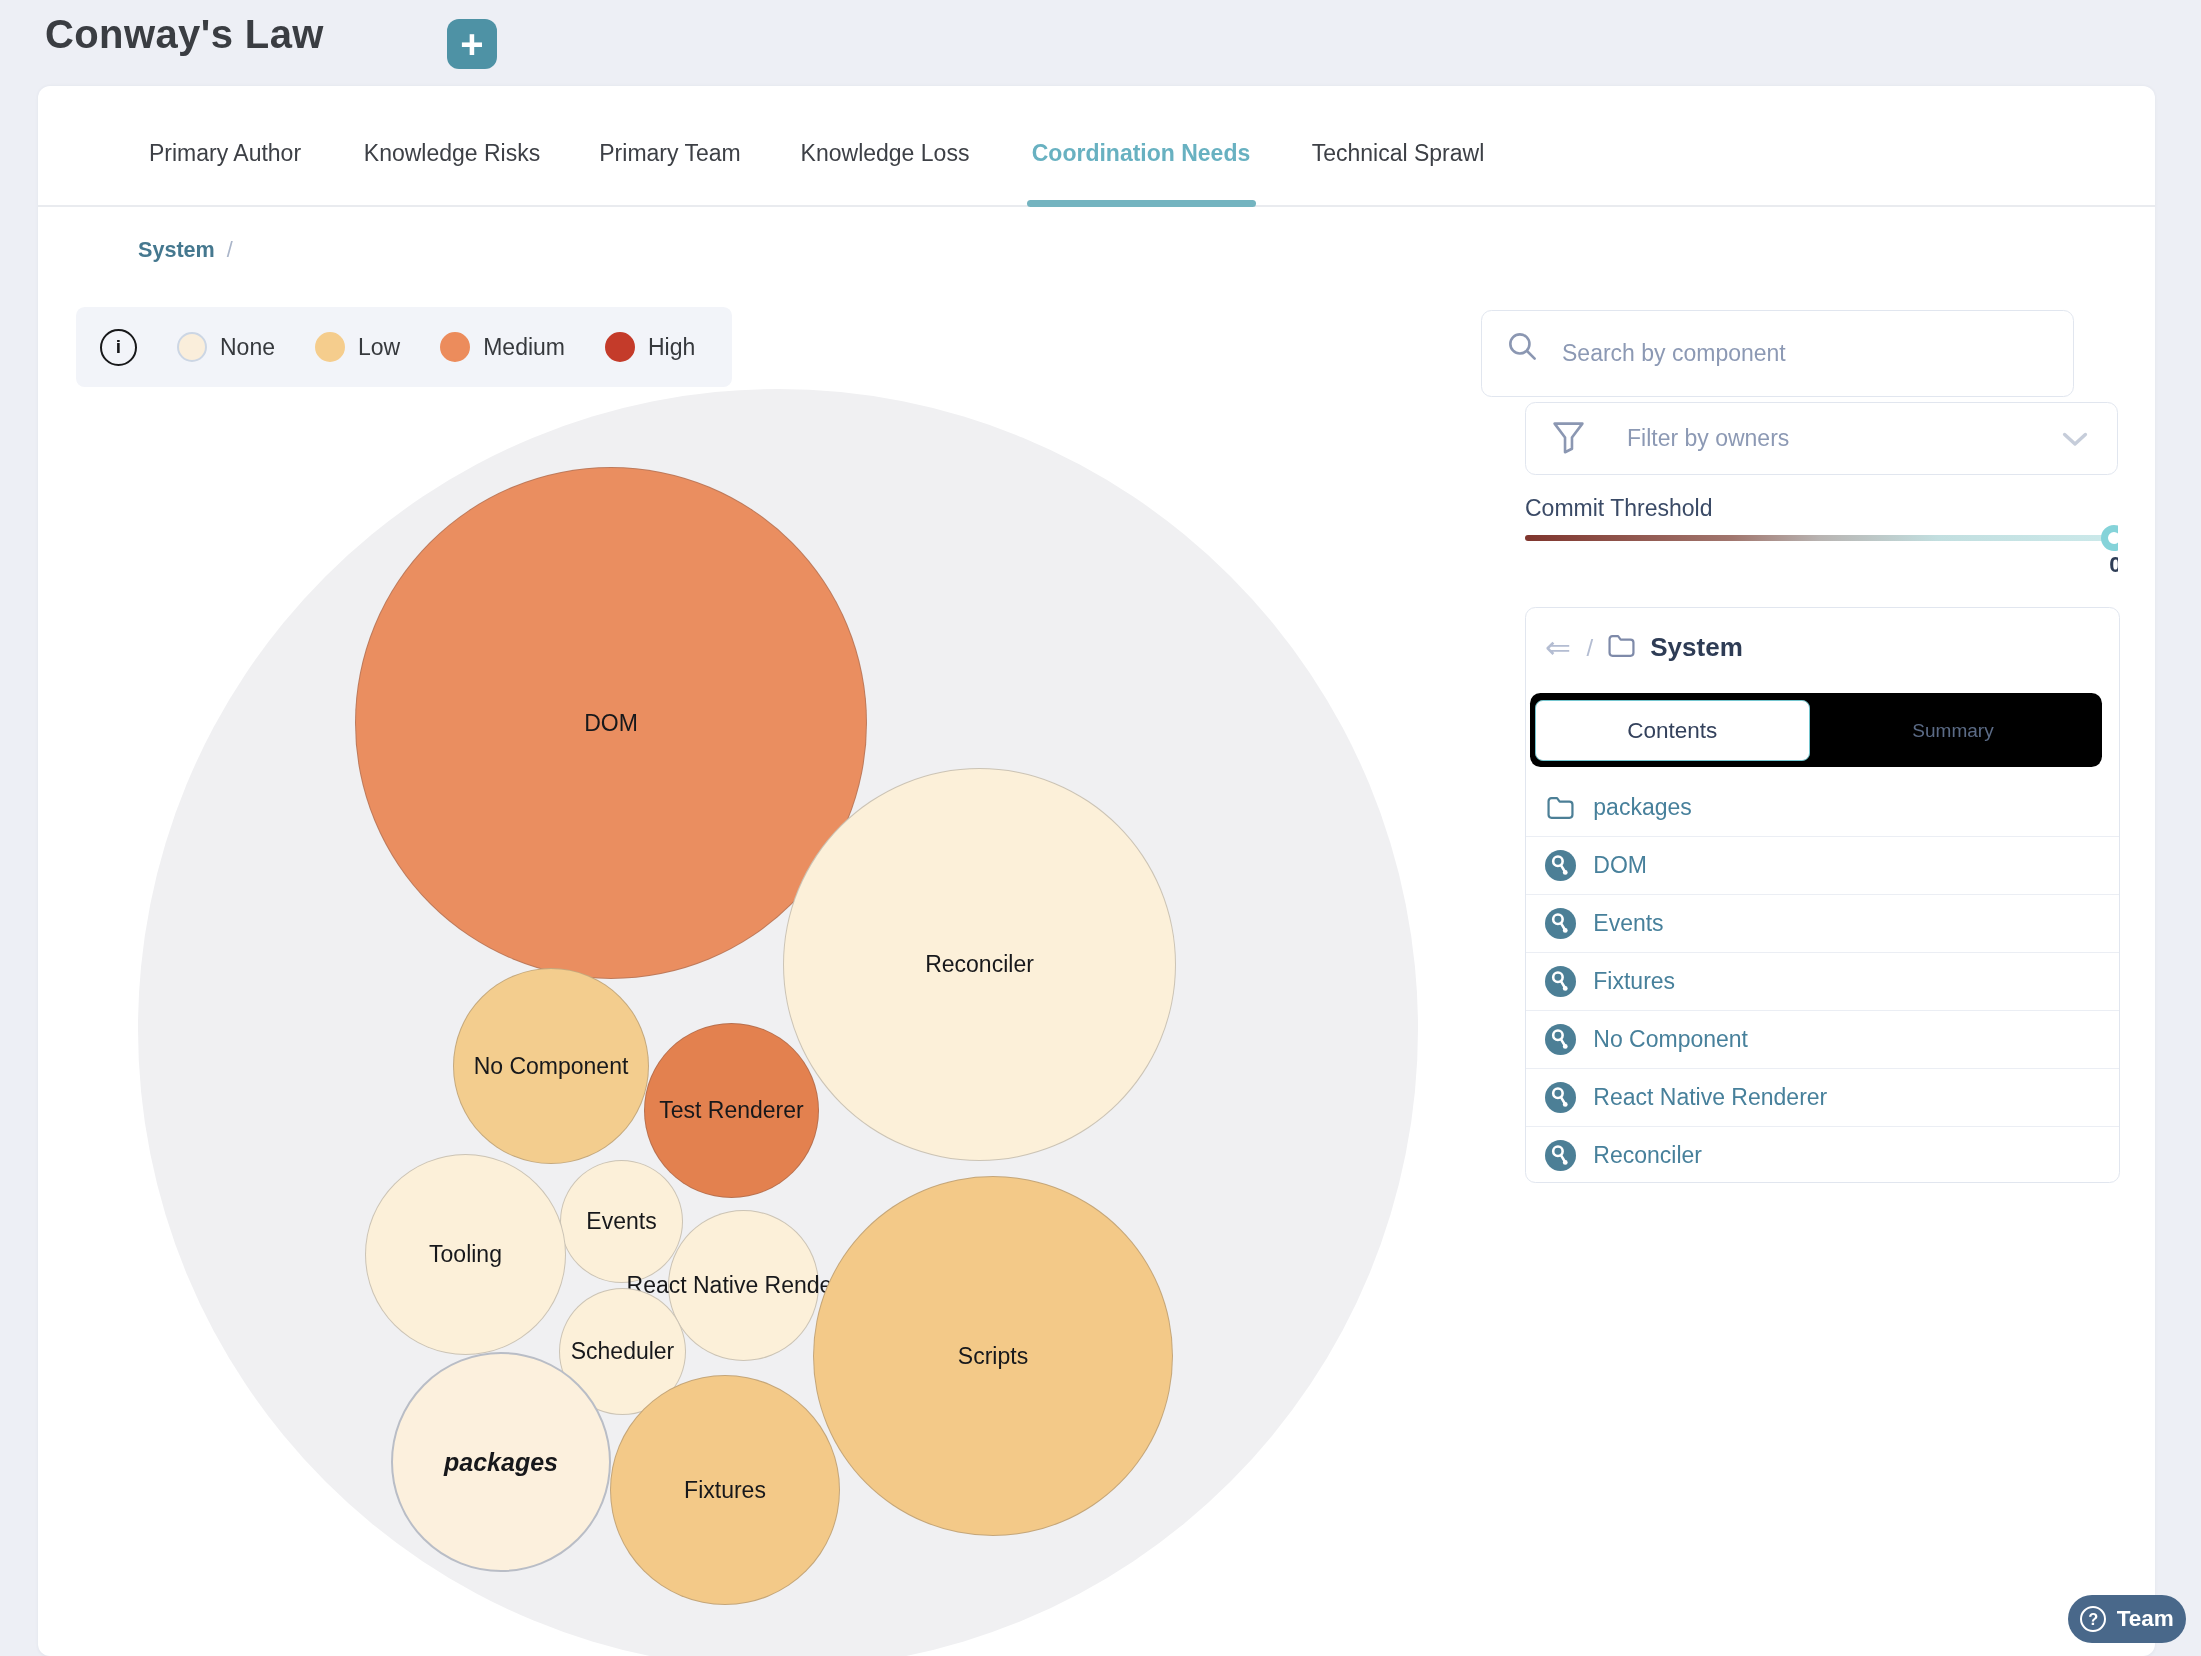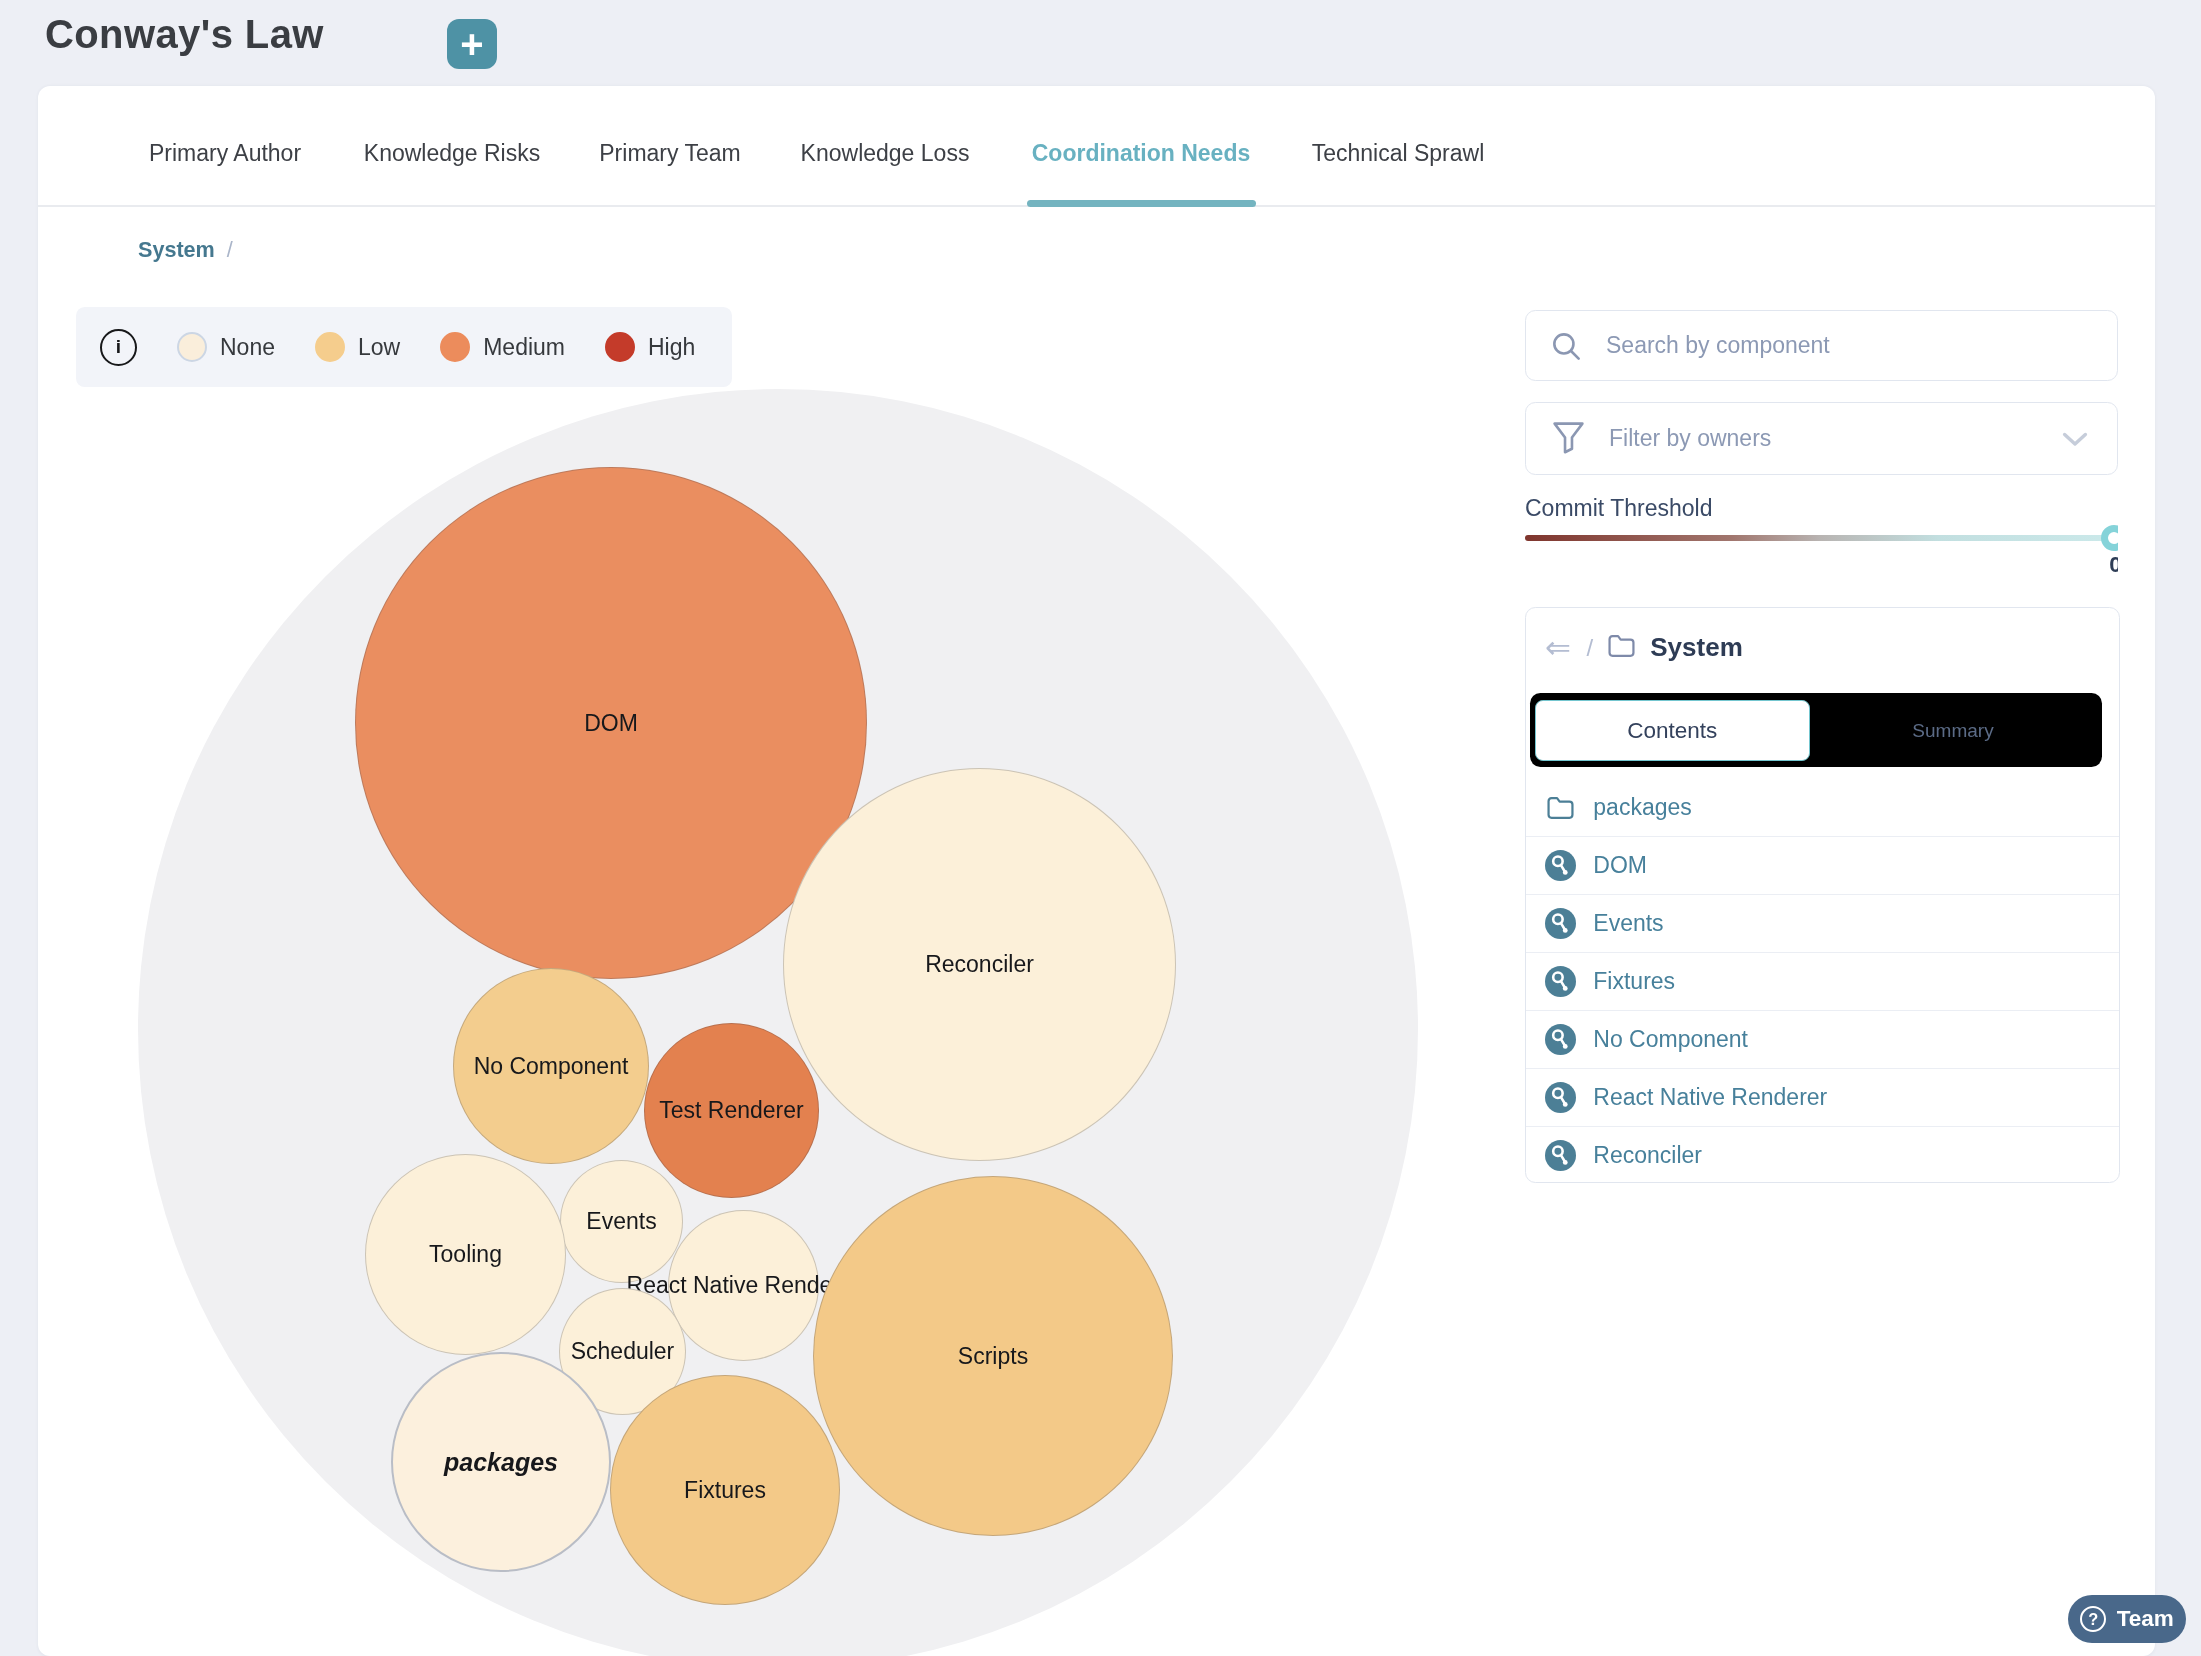--- a/index.html
+++ b/index.html
@@ -60,29 +60,29 @@
   }
   .bubble .bubble-label{
     font-size:23px;color:#17181b;white-space:nowrap;text-align:center;
   }
   .bubble.italic .bubble-label{font-style:italic;font-weight:700;font-size:25px;}
 
   
   .panel-box{
     background:#fff;border:1.7px solid #e1e6ef;border-radius:10.4px;box-sizing:border-box;
   }
-  #search-box{left:1525px;top:310px;width:593px;height:71px;text-decoration:underline;}
+  #search-box{left:1481px;top:310px;width:593px;height:87px;text-decoration:underline;}
   #search-input{
     position:absolute;left:0;top:0;width:100%;height:100%;border:none;outline:none;background:transparent;
     padding-left:80px;font-size:23px;color:#3a4a66;font-family:"Liberation Sans",sans-serif;box-sizing:border-box;
   }
   #search-input::placeholder{color:#8c99b4;opacity:1;}
   #search-icon{position:absolute;left:24px;top:19px;}
 
-  #filter-box{left:1525px;top:402px;width:593px;height:73px;display:flex;align-items:center;cursor:pointer;}
+  #filter-box{left:1525px;top:402px;width:593px;height:73px;display:flex;align-items:center;cursor:pointer;gap:18px;}
   #filter-icon{margin-left:26px;}
   #filter-label{margin-left:24px;font-size:23px;color:#8c99b4;}
   #filter-chevron{position:absolute;right:28px;top:28px;}
 
   #threshold-label{left:1525px;top:495px;font-size:23px;font-weight:500;color:#3a4a66;}
   #slider-wrap{left:1525px;top:517px;width:593px;height:67px;overflow:hidden;}
   #slider-track{
     position:absolute;left:0;top:18px;width:591px;height:6px;border-radius:3.5px;
     background:linear-gradient(90deg,#7f352d 0%,#a1766e 35%,#b8b4b2 50%,#c2dfe0 70%,#cbe9ea 100%);
   }

